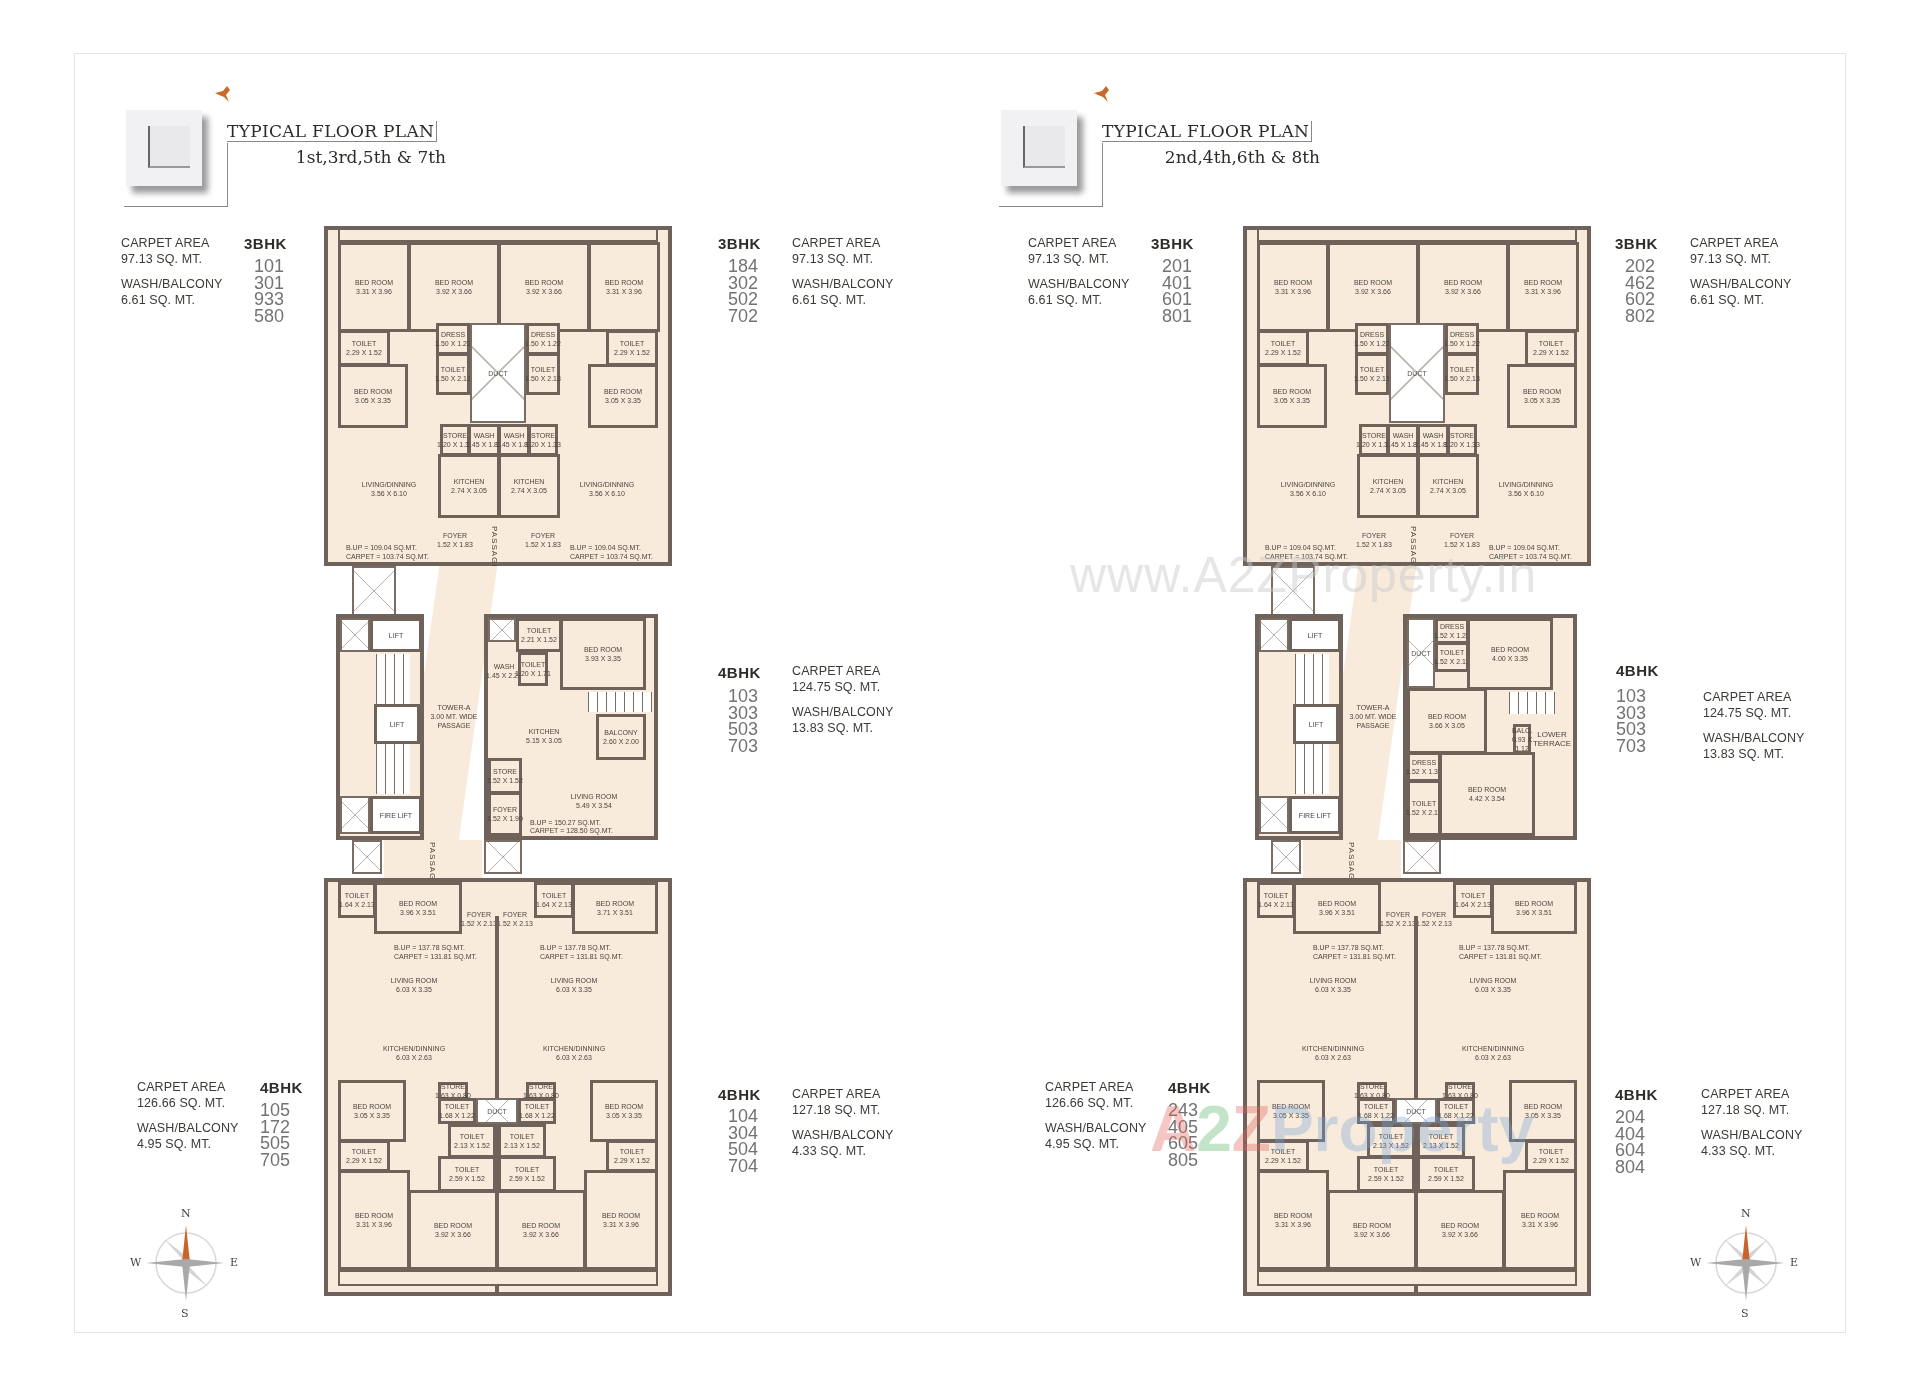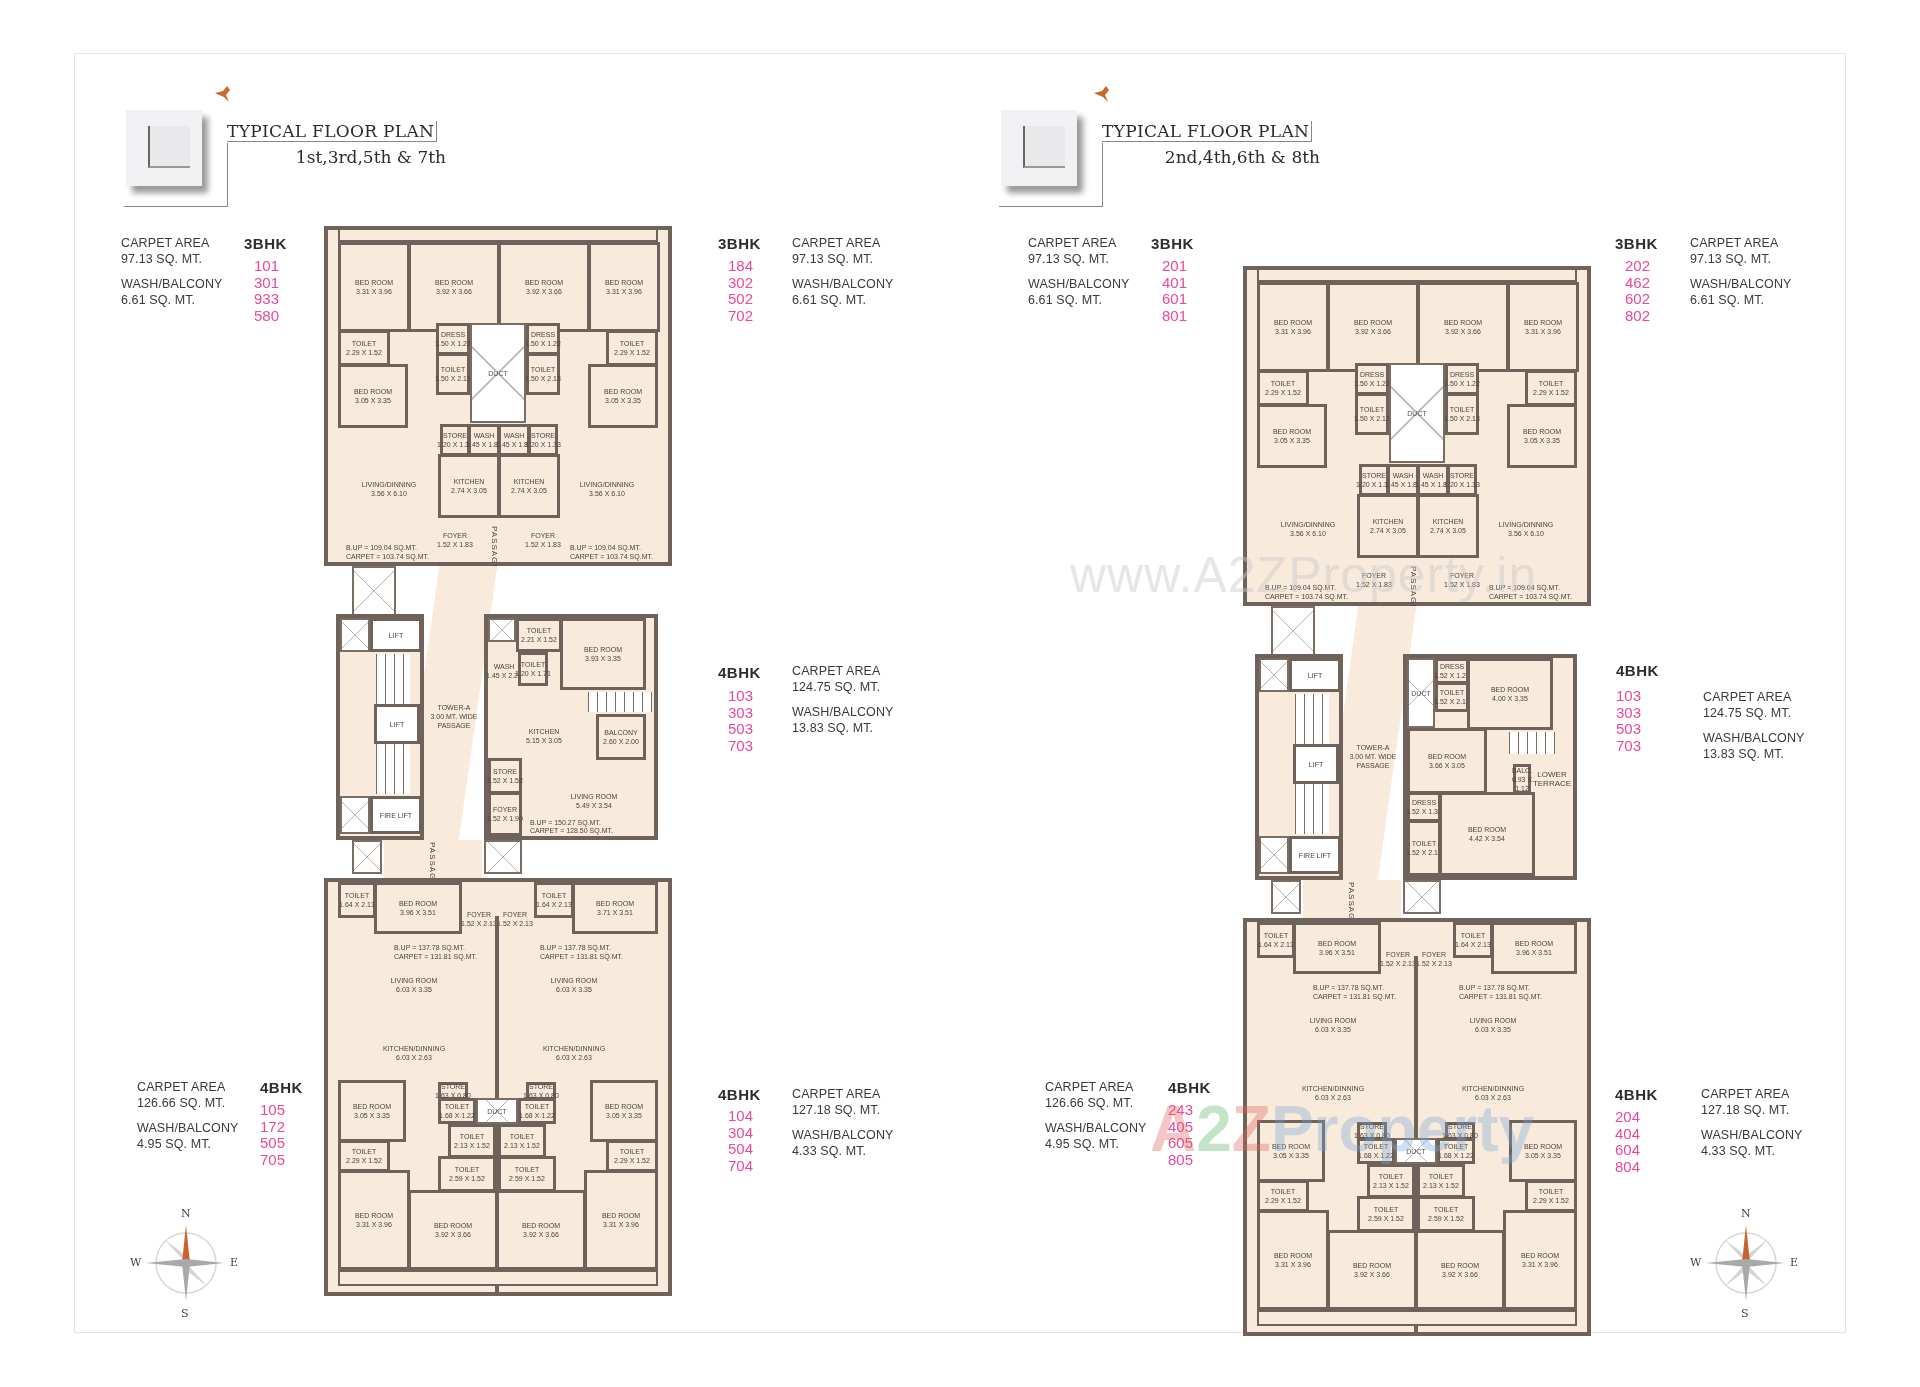--- a/index.html
+++ b/index.html
@@ -11,21 +11,21 @@
   .hdr-box .inner { position: absolute; left: 22px; top: 16px; width: 42px; height: 42px; background: #e9e9ec; border-left: 2px solid #666; border-bottom: 2px solid #999; }
   .hdr-title { position: absolute; font-family: "DejaVu Serif", serif; font-size: 17px; letter-spacing: 0.3px; color: #2e2b28; white-space: nowrap; padding-right: 2px; border-right: 1px solid #888; border-bottom: 1px solid #888; line-height: 20px; }
   .hdr-sub { position: absolute; font-family: "DejaVu Serif", serif; font-size: 17px; color: #2e2b28; white-space: nowrap; text-align: right; }
   .hdr-line { position: absolute; width: 1px; background: #888; }
   .hdr-base { position: absolute; height: 1px; background: #888; }
   .bird { position: absolute; width: 22px; height: 22px; }
   
   .info { position: absolute; font-size: 12.5px; line-height: 15.5px; color: #3d3a36; letter-spacing: 0.1px; white-space: nowrap; }
   .info .gap { height: 10px; }
   .bhk { position: absolute; font-size: 15px; font-weight: bold; color: #2f2c29; letter-spacing: 0.5px; }
-  .units { position: absolute; font-size: 15px; line-height: 16.5px; color: #ec4899; }
+  .units { position: absolute; font-size: 18px; line-height: 16.5px; color: #737373; }
   
   .plan { position: absolute; }
   .wall { position: absolute; background: #6e625a; }
   .room { position: absolute; background: #f8ebdc; border: 3px solid #6e625a; display: flex; flex-direction: column; align-items: center; justify-content: center; text-align: center; font-size: 7px; line-height: 9px; color: #4a443e; }
   .room.nb { border-width: 0; }
   .room.white { background: #ffffff; }
   .floor { position: absolute; background: #f8ebdc; }
   .duct { position: absolute; background: #fff; border: 2px solid #7a6d64;
     background-image: linear-gradient(45deg, transparent 49%, #b8b0aa 49.5%, #b8b0aa 50.5%, transparent 51%), linear-gradient(-45deg, transparent 49%, #b8b0aa 49.5%, #b8b0aa 50.5%, transparent 51%);
     display:flex; align-items:center; justify-content:center; font-size: 7px; color:#555; }
@@ -375,21 +375,21 @@
 3.31 X 3.96</div>
   <div class="room" style="left:84px; top:964px; width:90px; height:80px; white-space:pre;">BED ROOM
 3.92 X 3.66</div>
   <div class="room" style="left:172px; top:964px; width:90px; height:80px; white-space:pre;">BED ROOM
 3.92 X 3.66</div>
   <div class="room" style="left:260px; top:944px; width:74px; height:100px; white-space:pre;">BED ROOM
 3.31 X 3.96</div>
   <div class="strip" style="left:14px; top:1044px; width:320px; height:16px;"></div>
 </div>
 
-<div class="plan" style="left:1243px; top:226px; width:348px; height:1070px;margin-top:40px;">
+<div class="plan" style="left:1243px; top:226px; width:348px; height:1070px;">
   <div class="floor" style="left:0; top:0; width:348px; height:340px; border:4px solid #6e625a;"></div>
   <div class="strip" style="left:14px; top:2px; width:320px; height:14px;"></div>
   <div class="room" style="left:14px; top:16px; width:72px; height:90px; white-space:pre;">BED ROOM
 3.31 X 3.96</div>
   <div class="room" style="left:84px; top:16px; width:92px; height:90px; white-space:pre;">BED ROOM
 3.92 X 3.66</div>
   <div class="room" style="left:174px; top:16px; width:92px; height:90px; white-space:pre;">BED ROOM
 3.92 X 3.66</div>
   <div class="room" style="left:264px; top:16px; width:72px; height:90px; white-space:pre;">BED ROOM
 3.31 X 3.96</div>

